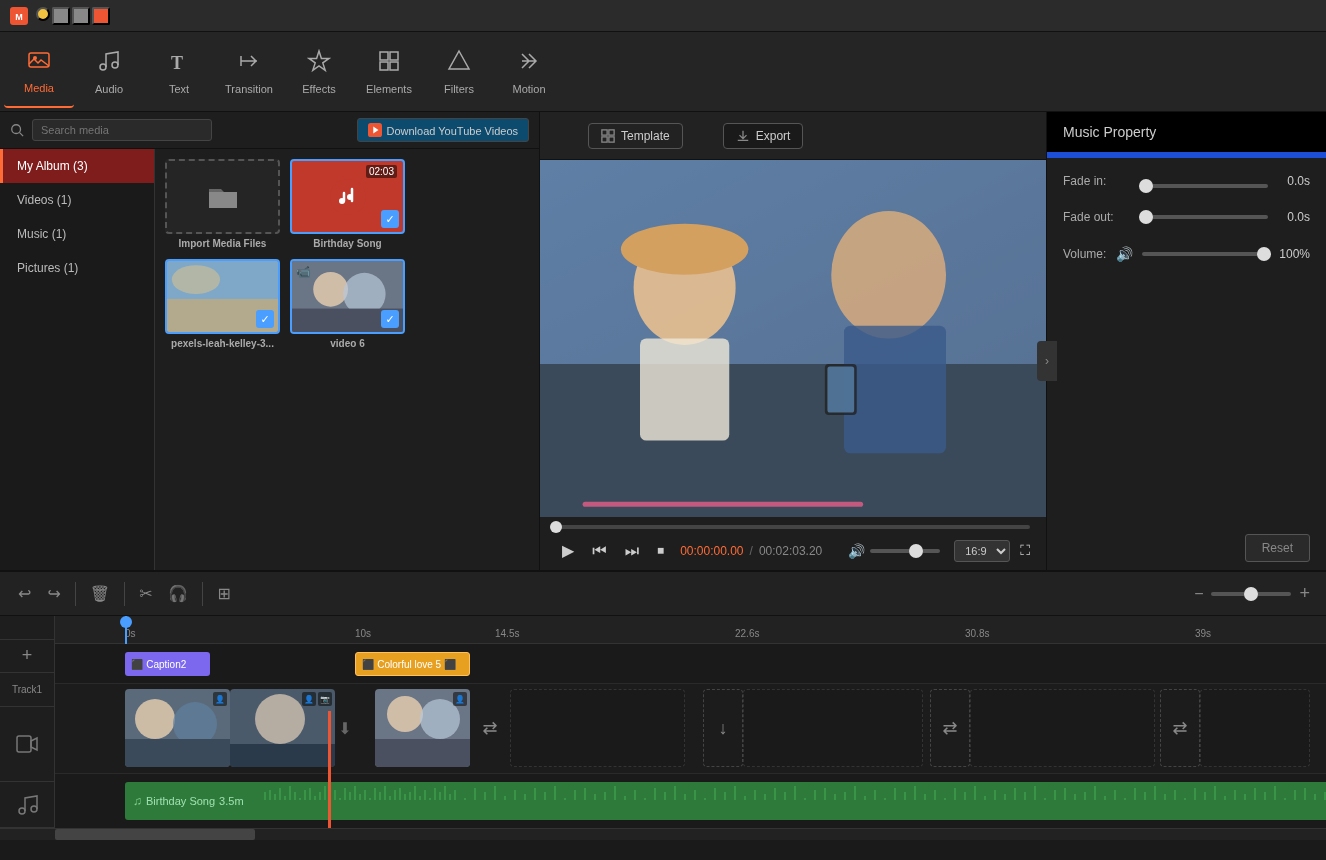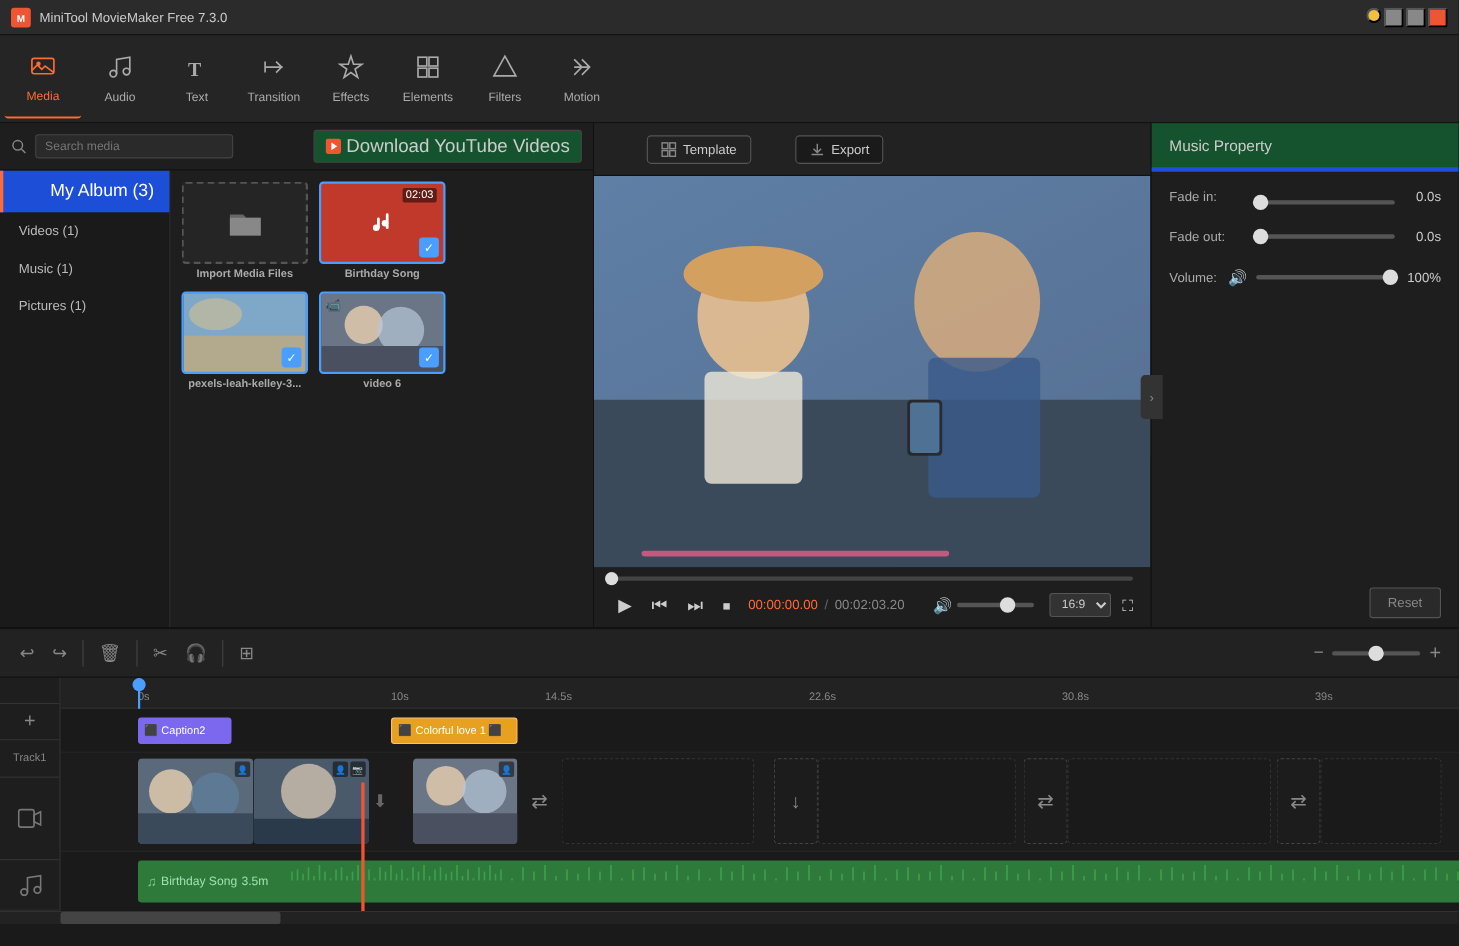--- a/index.html
+++ b/index.html
@@ -120,21 +120,20 @@
 </head>
 <body>
 
 <div id="titlebar">
   <div class="app-icon">
     <svg width="14" height="14" viewBox="0 0 14 14">
         <rect width="14" height="14" rx="2" fill="#e53"></rect>
         <text x="7" y="11" text-anchor="middle" font-size="9" fill="white" font-weight="bold">M</text>
       </svg>
   </div>
-  <span class="app-title">MiniTool MovieMaker Free 7.3.0</span>
   <div class="title-win-controls">
     <button class="title-btn key-btn" title="Key">🔑</button>
     <button class="title-btn min-btn" title="Minimize">－</button>
     <button class="title-btn max-btn" title="Maximize">□</button>
     <button class="title-btn close-btn" title="Close">✕</button>
   </div>
 </div>
 
 <div id="toolbar">
   <div class="toolbar-item active">
@@ -213,31 +212,31 @@
 
 <div id="main" style="display:flex; width:1326px; height:458px;">
 
   <div id="left-panel" style="width:540px; display:flex; flex-direction:column; border-right:1px solid #111;">
     <div id="search-bar">
       <svg width="14" height="14" viewBox="0 0 16 16">
           <circle cx="7" cy="7" r="5" fill="none" stroke="#888" stroke-width="1.5"></circle>
           <line x1="11" y1="11" x2="15" y2="15" stroke="#888" stroke-width="1.5"></line>
         </svg>
       <input type="text" placeholder="Search media" style="background: rgb(42, 42, 42); border: 1px solid rgb(68, 68, 68); border-radius: 3px; padding: 4px 8px; color: rgb(204, 204, 204); font-size: 11px; width: 180px; outline: none;">
-      <div class="yt-btn" style="display:flex;align-items:center;gap:5px;padding:4px 10px;background:#14532d;border:1px solid #444;border-radius:3px;cursor:pointer;color:#ccc;font-size:17px;margin-left:auto;">
+      <div class="yt-btn" style="display:flex;align-items:flex-end;gap:5px;padding:4px 10px;background:#0c4a6e;border:1px solid #444;border-radius:3px;cursor:pointer;color:#ccc;font-size:11px;margin-left:auto;">
         <svg width="14" height="14" viewBox="0 0 16 16">
             <rect width="16" height="16" rx="3" fill="#e53"></rect>
             <polygon points="6,4 12,8 6,12" fill="white"></polygon>
           </svg>
         <span>Download YouTube Videos</span>
       </div>
     </div>
     <div id="left-content" style="display:flex;flex:1;overflow:hidden;">
       <div id="left-nav" style="width:155px;background:#1a1a1a;border-right:1px solid #333;flex-shrink:0;">
-        <div class="nav-item active" style="padding:10px 14px;cursor:pointer;color:#fff;background:#1d4ed8;border-left:3px solid #ff6b35;font-size:16px;text-align:right;">My Album (3)</div>
+        <div class="nav-item active" style="padding:10px 14px;cursor:pointer;color:#fff;background:#7f1d1d;border-left:3px solid #ff6b35;font-size:12px;">My Album (3)</div>
         <div class="nav-item" style="padding:10px 14px;cursor:pointer;color:#bbb;font-size:12px;">Videos (1)</div>
         <div class="nav-item" style="padding:10px 14px;cursor:pointer;color:#bbb;font-size:12px;">Music (1)</div>
         <div class="nav-item" style="padding:10px 14px;cursor:pointer;color:#bbb;font-size:12px;">Pictures (1)</div>
       </div>
       <div id="media-grid" style="flex:1;padding:10px;display:flex;flex-wrap:wrap;gap:10px;align-content:flex-start;overflow-y:auto;background:#1e1e1e;">
 
         <div class="media-item">
           <div class="import-box">
             <svg width="32" height="28" viewBox="0 0 32 28">
                 <path d="M2 6h12l3 3h13v16H2z" fill="#666"></path>
@@ -362,21 +361,21 @@
           <option>9:16</option>
           <option>1:1</option>
           <option>4:3</option>
         </select>
         <button id="fullscreen-btn" style="background:none;border:none;color:#ccc;font-size:14px;cursor:pointer;margin-left:4px;">⛶</button>
       </div>
     </div>
   </div>
 
   <div id="right-panel" style="width:280px;background:#1e1e1e;border-left:1px solid #111;display:flex;flex-direction:column;position:relative;">
-    <div id="right-panel-header" style="padding:12px 16px;background:#14532d;border-bottom:4px solid #1d4ed8;font-size:14px;color:#ccc;">Music Property</div>
+    <div id="right-panel-header" style="padding:12px 16px;background:#000000;border-bottom:6px solid #1d4ed8;font-size:14px;color:#ccc;">Music Property</div>
 
     <div style="position:absolute;left:-10px;top:50%;width:20px;height:40px;background:#333;border-radius:4px 0 0 4px;display:flex;align-items:center;justify-content:center;cursor:pointer;color:#888;font-size:12px;">›</div>
 
     <div id="music-props" style="padding:16px;display:flex;flex-direction:column;gap:22px;flex:1;">
 
       <div class="prop-row" style="display:flex;align-items:flex-end;gap:8px;">
         <span class="prop-label" style="color:#aaa;font-size:12px;width:70px;">Fade in:</span>
         <input type="range" min="0" max="10" value="0" style="flex: 1 1 0%; accent-color: rgb(85, 85, 85); height: 4px; background: rgb(85, 85, 85); border-radius: 2px; outline: none; appearance: none;">
         <span class="prop-value" style="color:#ccc;font-size:12px;width:35px;text-align:right;">0.0s</span>
       </div>
@@ -461,21 +460,21 @@
 
       <div id="tracks-area" style="position:relative;min-width:1260px;">
 
         <div class="track-row caption-row" style="height:40px;border-bottom:1px solid #2a2a2a;display:flex;align-items:center;position:relative;background:#1a1a1a;">
 
           <div class="caption-clip" style="position:absolute;left:70px;top:8px;height:24px;width:85px;background:#7b68ee;border-radius:3px;display:flex;align-items:center;padding:0 6px;font-size:10px;color:white;white-space:nowrap;overflow:hidden;cursor:pointer;">
             <span style="font-size:10px;color:white;">⬛ Caption2</span>
           </div>
 
           <div class="colorful-clip" style="position:absolute;left:300px;top:8px;height:24px;width:115px;background:#e8a020;border-radius:3px;display:flex;align-items:center;padding:0 6px;font-size:10px;color:white;white-space:nowrap;overflow:hidden;cursor:pointer;border:1px solid #ffc060;">
-            <span style="font-size:10px;color:white;">⬛ Colorful love 1 ⬛</span>
+            <span style="font-size:10px;color:white;">⬛ Colorful love 5 ⬛</span>
           </div>
         </div>
 
         <div class="track-row video-row" style="height:90px;border-bottom:1px solid #2a2a2a;position:relative;background:#1c1c1c;">
 
           <div style="position:absolute;left:70px;top:5px;width:105px;height:78px;border-radius:4px;overflow:hidden;cursor:pointer;">
             <svg width="105" height="78" viewBox="0 0 105 78">
               <rect width="105" height="78" fill="#5a6a7a"></rect>
               <circle cx="30" cy="30" r="20" fill="#e8d0b0" opacity="0.8"></circle>
               <circle cx="70" cy="35" r="22" fill="#6080a0" opacity="0.7"></circle>

